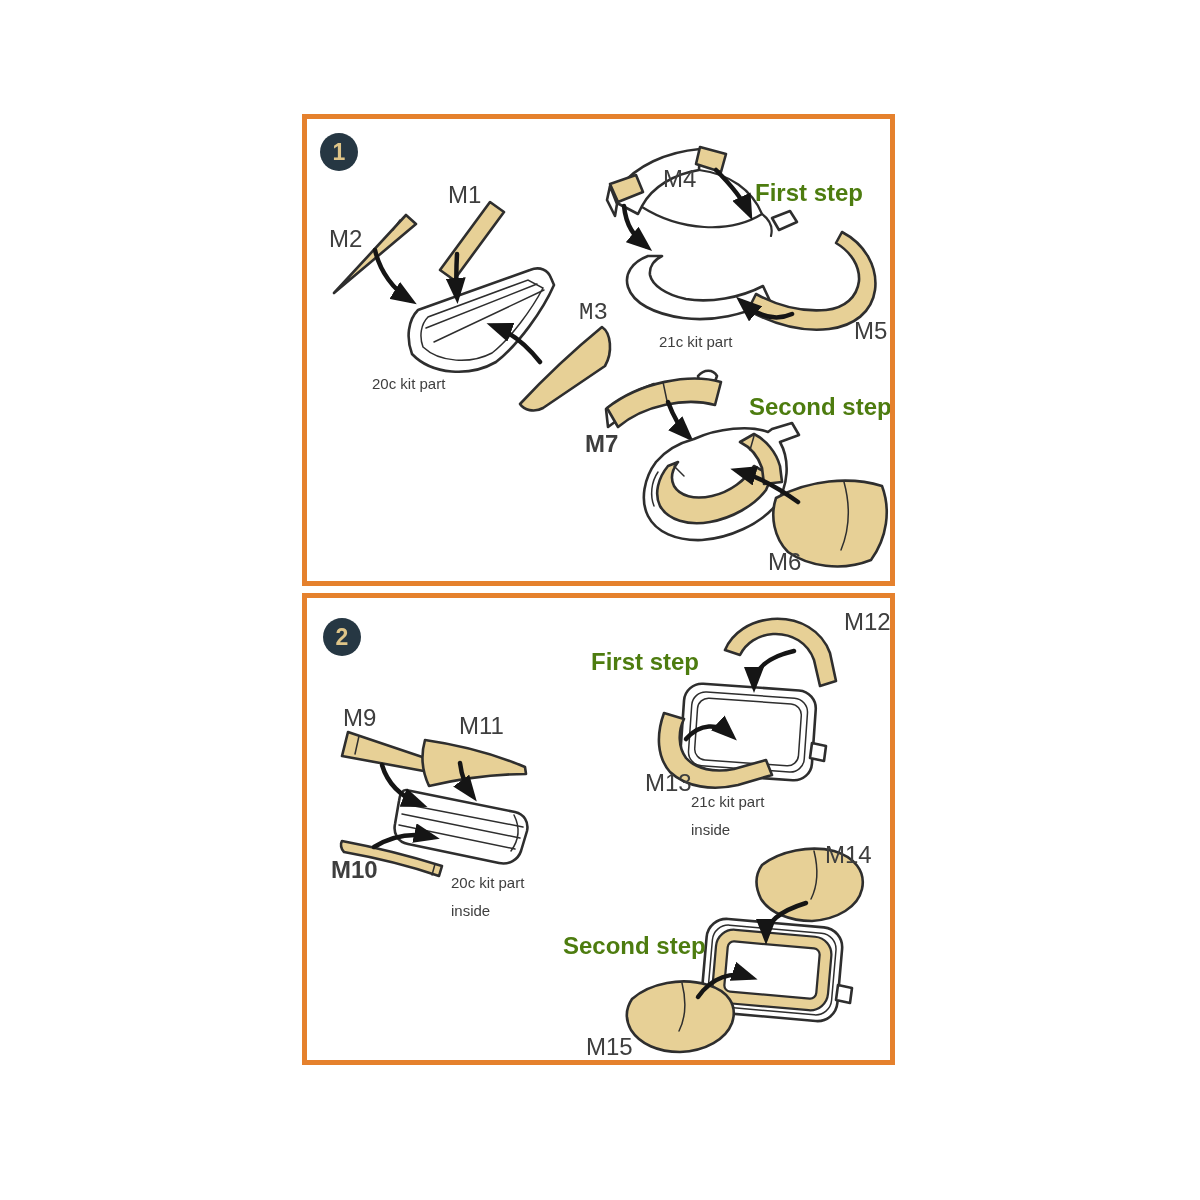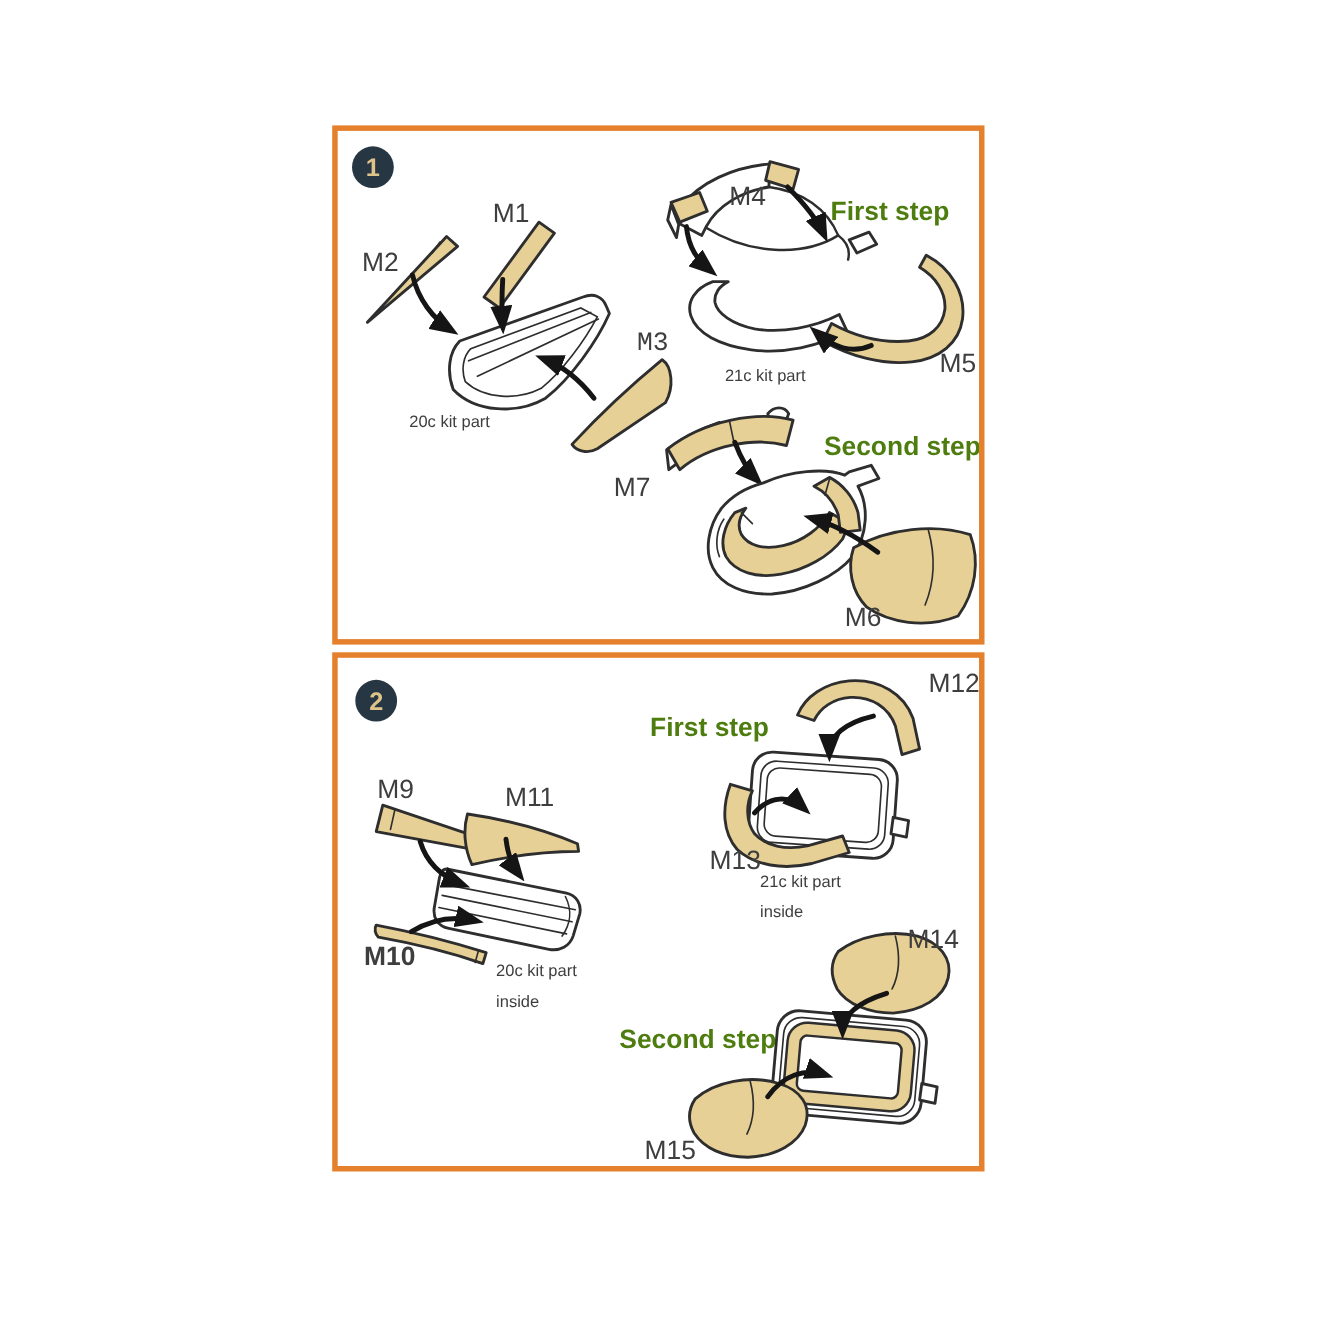--- a/index.html
+++ b/index.html
@@ -101,21 +101,21 @@
   </svg>
 
   <div class="badge" style="left:18px;top:19px;">1</div>
 
   <div class="lbl" style="left:146px;top:68px;">M1</div>
   <div class="lbl" style="left:27px;top:112px;">M2</div>
   <div class="lbl" style="left:277px;top:186px;font-family:Liberation Mono, monospace;">M3</div>
   <div class="lbl" style="left:344px;top:52px;margin-left:17px;">M4</div>
   <div class="lbl" style="left:526px;top:204px;margin-left:26px;">M5</div>
   <div class="lbl" style="left:466px;top:435px;">M6</div>
-  <div class="lbl" style="left:256px;top:317px;">M7</div>
+  <div class="lbl" style="left:283px;top:317px;font-weight:bold;">M7</div>
   <div class="lbl step" style="left:453px;top:66px;">First step</div>
   <div class="lbl step" style="left:447px;top:280px;">Second step</div>
   <div class="lbl cap" style="left:70px;top:262px;">20c kit part</div>
   <div class="lbl cap" style="left:357px;top:220px;">21c kit part</div>
 
   <div class="frame"></div>
 </div>
 
 <div class="panel" id="panel2">
   <svg class="dwg" viewBox="0 0 593 472">

